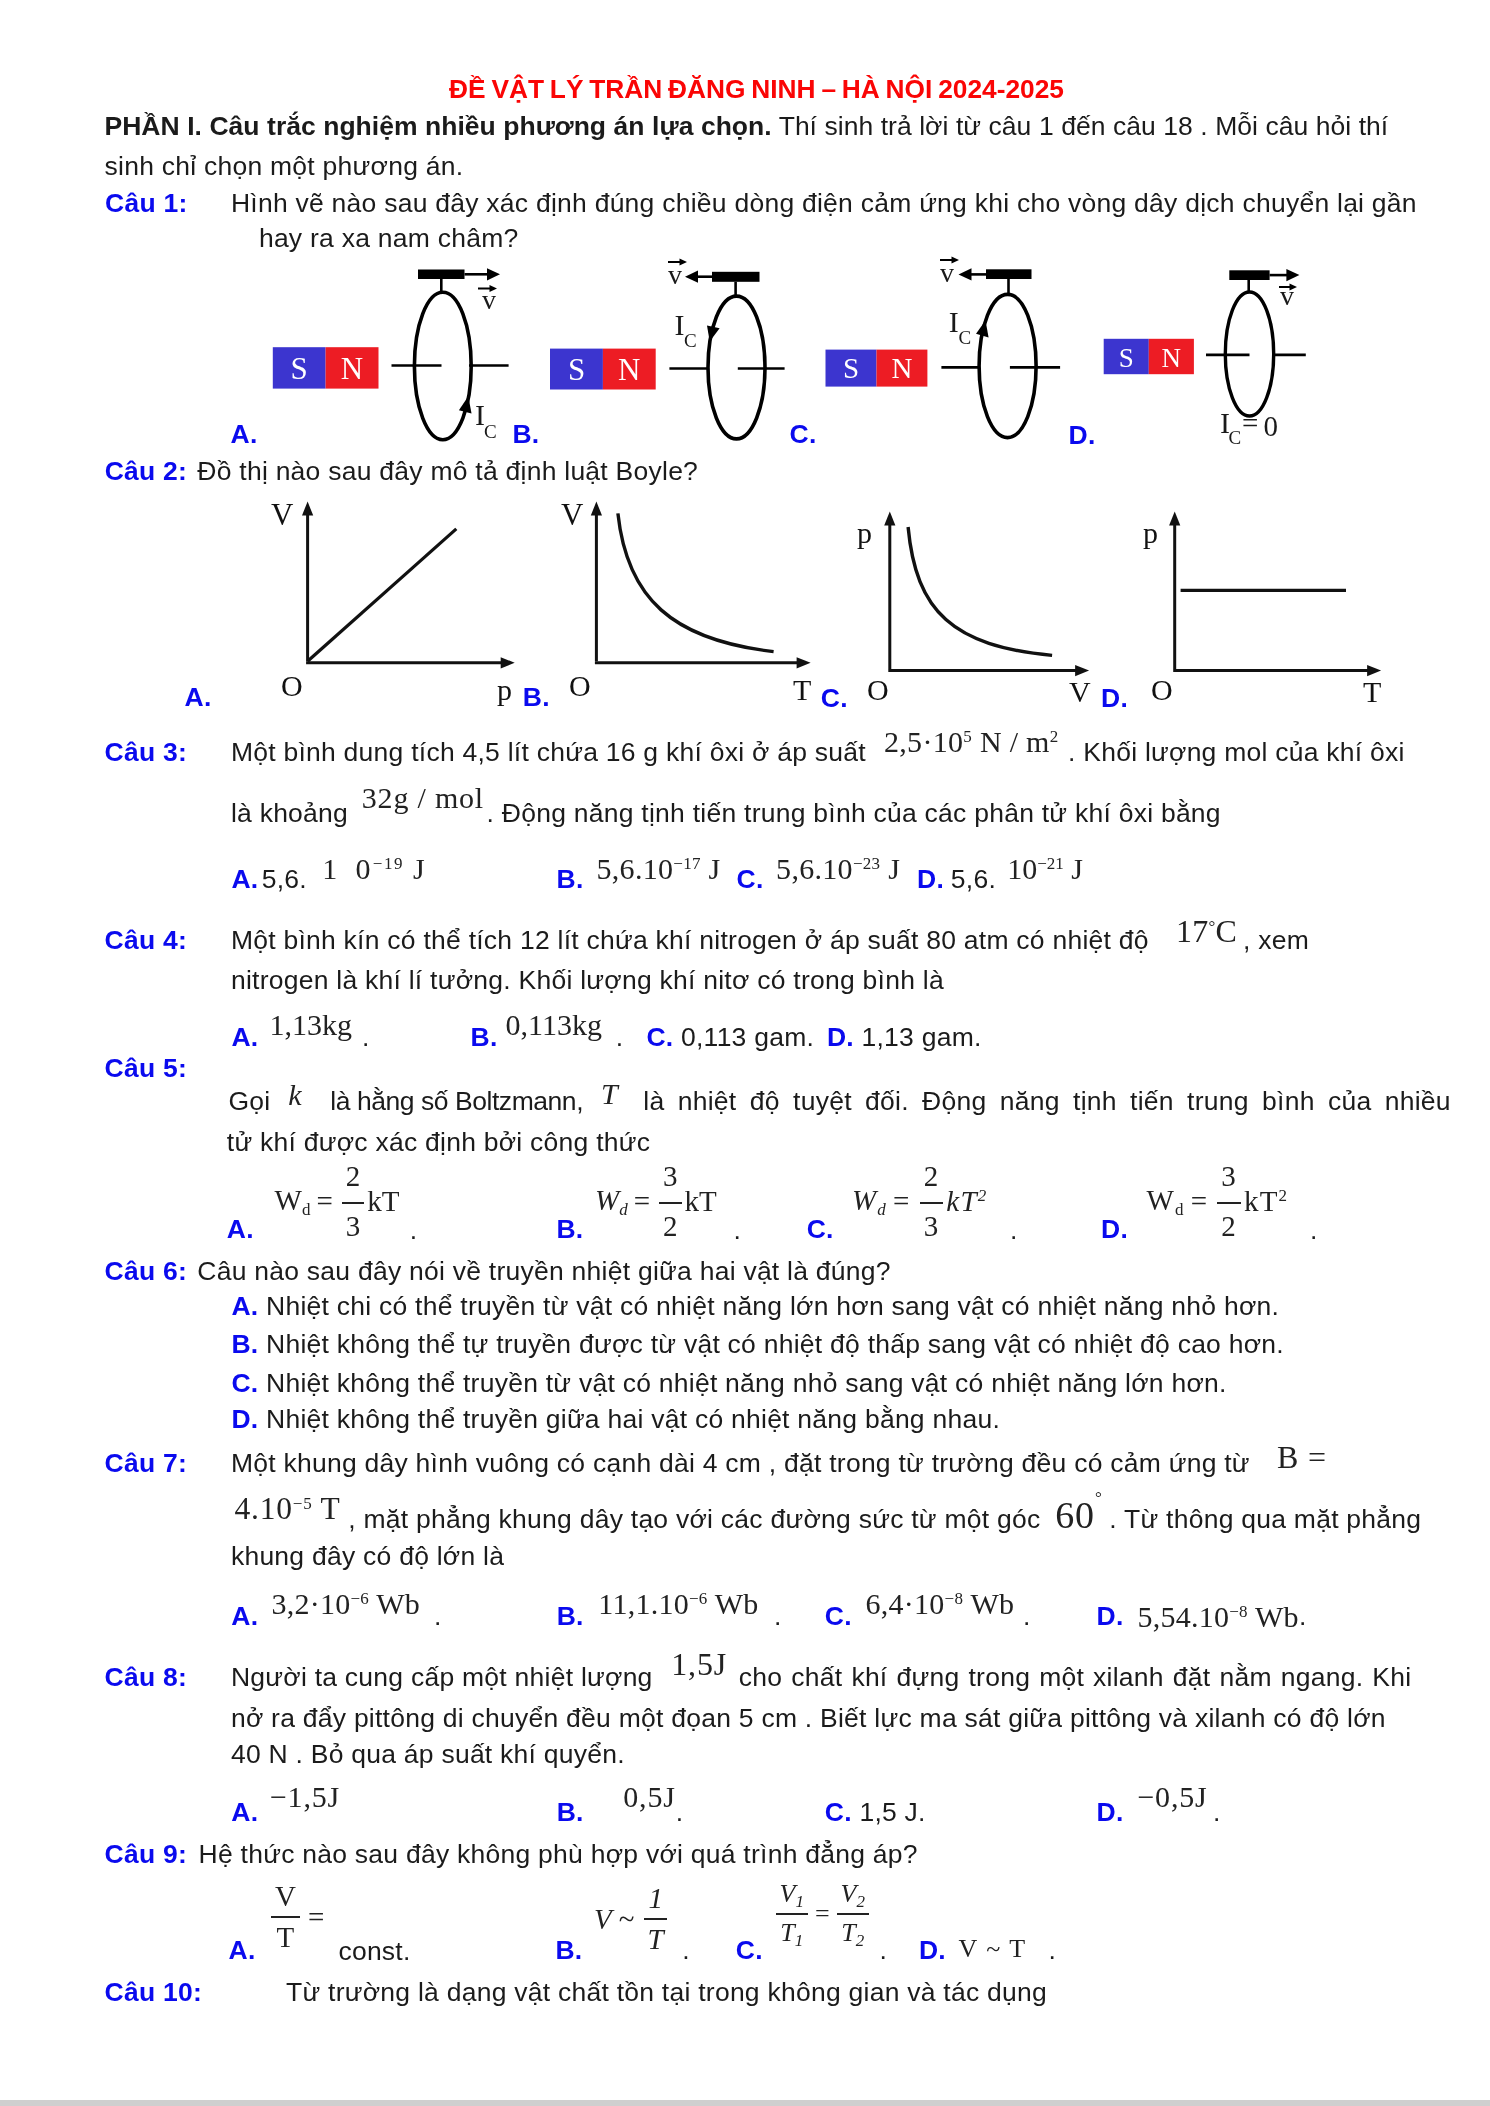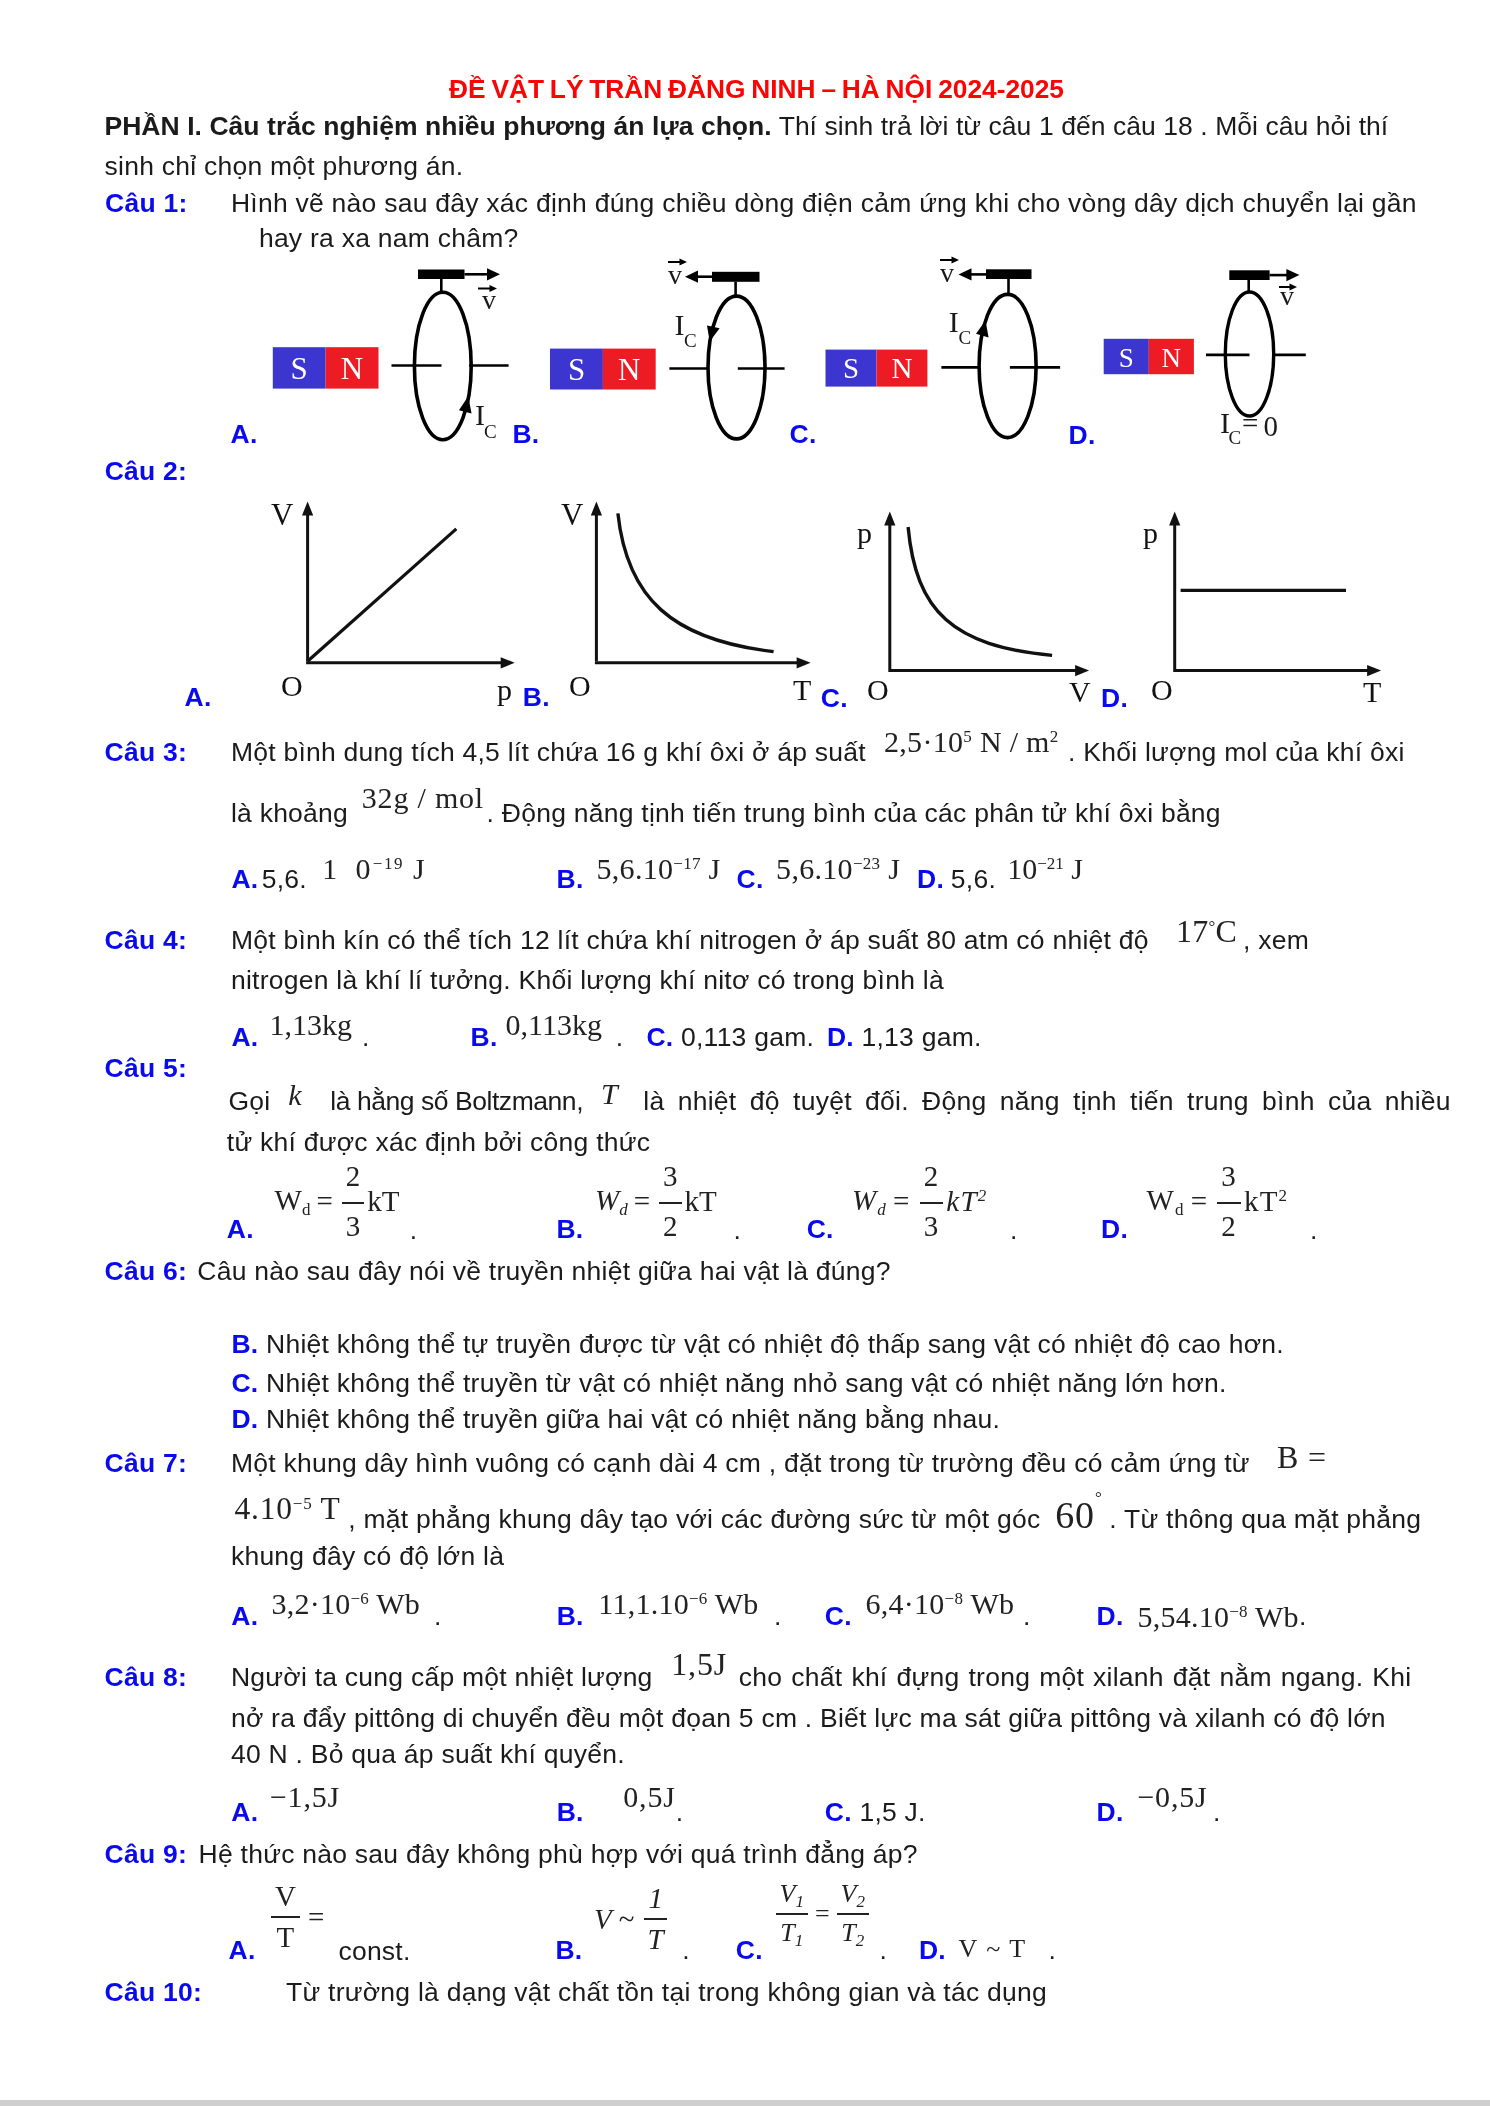--- a/index.html
+++ b/index.html
@@ -173,20 +173,21 @@
   <text x="857" y="542.6" font-size="30px">p</text>
   <text x="867" y="700" font-size="30px">O</text>
   <text x="1069" y="702" font-size="30px">V</text>
   <text x="1143" y="542.6" font-size="30px">p</text>
   <text x="1151" y="700" font-size="30px">O</text>
   <text x="1363" y="702" font-size="30px">T</text>
 </g>
 </svg>
 
 <div class="t bl" style="left:104.7px;top:458.1px;">Câu 2:</div>
+<div class="t" style="left:197.3px;top:458.1px;">Đồ thị nào sau đây mô tả định luật Boyle?</div>
 
 <div class="t bl" style="left:184.6px;top:684.1px;">A.</div>
 <div class="t bl" style="left:522.8px;top:684.1px;">B.</div>
 <div class="t bl" style="left:820.8px;top:685.1px;">C.</div>
 <div class="t bl" style="left:1101.1px;top:685.1px;">D.</div>
 
 <div class="t bl" style="left:104.5px;top:739.2px;">Câu 3:</div>
 <div class="t" style="left:230.9px;top:739.2px;">Một bình dung tích 4,5 lít chứa 16 g khí ôxi ở áp suất</div>
 <div class="m" style="left:884px;top:726.6px;font-size:30px;line-height:30px;letter-spacing:0.3px;">2,5·10<sup>5</sup> N / m<sup>2</sup></div>
 <div class="t" style="left:1068px;top:739.2px;">. Khối lượng mol của khí ôxi</div>
@@ -265,20 +266,21 @@
       <span class="fr">
         <span class="nu nu2">3</span>
         <span class="de de2">2</span>
       </span>
       <span>kT<sup>2</sup></span>
     </div>
 <div class="t" style="left:1310px;top:1216.6px;">.</div>
 
 <div class="t bl" style="left:104.5px;top:1257.8px;">Câu 6:</div>
 <div class="t" style="left:197.3px;top:1257.8px;">Câu nào sau đây nói về truyền nhiệt giữa hai vật là đúng?</div>
+<div class="t" style="left:231.4px;top:1292.6px;"><span class="bl" style="position:static;">A.</span> Nhiệt chi có thể truyền từ vật có nhiệt năng lớn hơn sang vật có nhiệt năng nhỏ hơn.</div>
 <div class="t" style="left:231.4px;top:1330.6px;"><span class="bl" style="position:static;">B.</span> Nhiệt không thể tự truyền được từ vật có nhiệt độ thấp sang vật có nhiệt độ cao hơn.</div>
 <div class="t" style="left:231.4px;top:1369.9px;"><span class="bl" style="position:static;">C.</span> Nhiệt không thể truyền từ vật có nhiệt năng nhỏ sang vật có nhiệt năng lớn hơn.</div>
 <div class="t" style="left:231.4px;top:1406.3px;"><span class="bl" style="position:static;">D.</span> Nhiệt không thể truyền giữa hai vật có nhiệt năng bằng nhau.</div>
 
 <div class="t bl" style="left:104.5px;top:1449.8px;">Câu 7:</div>
 <div class="t" style="left:230.9px;top:1449.8px;">Một khung dây hình vuông có cạnh dài 4 cm , đặt trong từ trường đều có cảm ứng từ</div>
 <div class="m" style="left:1277px;top:1441.1px;font-size:32px;line-height:32px;">B =</div>
 <div class="m" style="left:234.5px;top:1492.6px;font-size:31.5px;line-height:31.5px;">4.10<sup>−5</sup> T</div>
 <div class="t" style="left:348.3px;top:1505.6px;">, mặt phẳng khung dây tạo với các đường sức từ một góc</div>
 <div class="m" style="left:1055.3px;top:1495.5px;font-size:38px;line-height:38px;">60<sup style="top:-25px;">°</sup></div>

